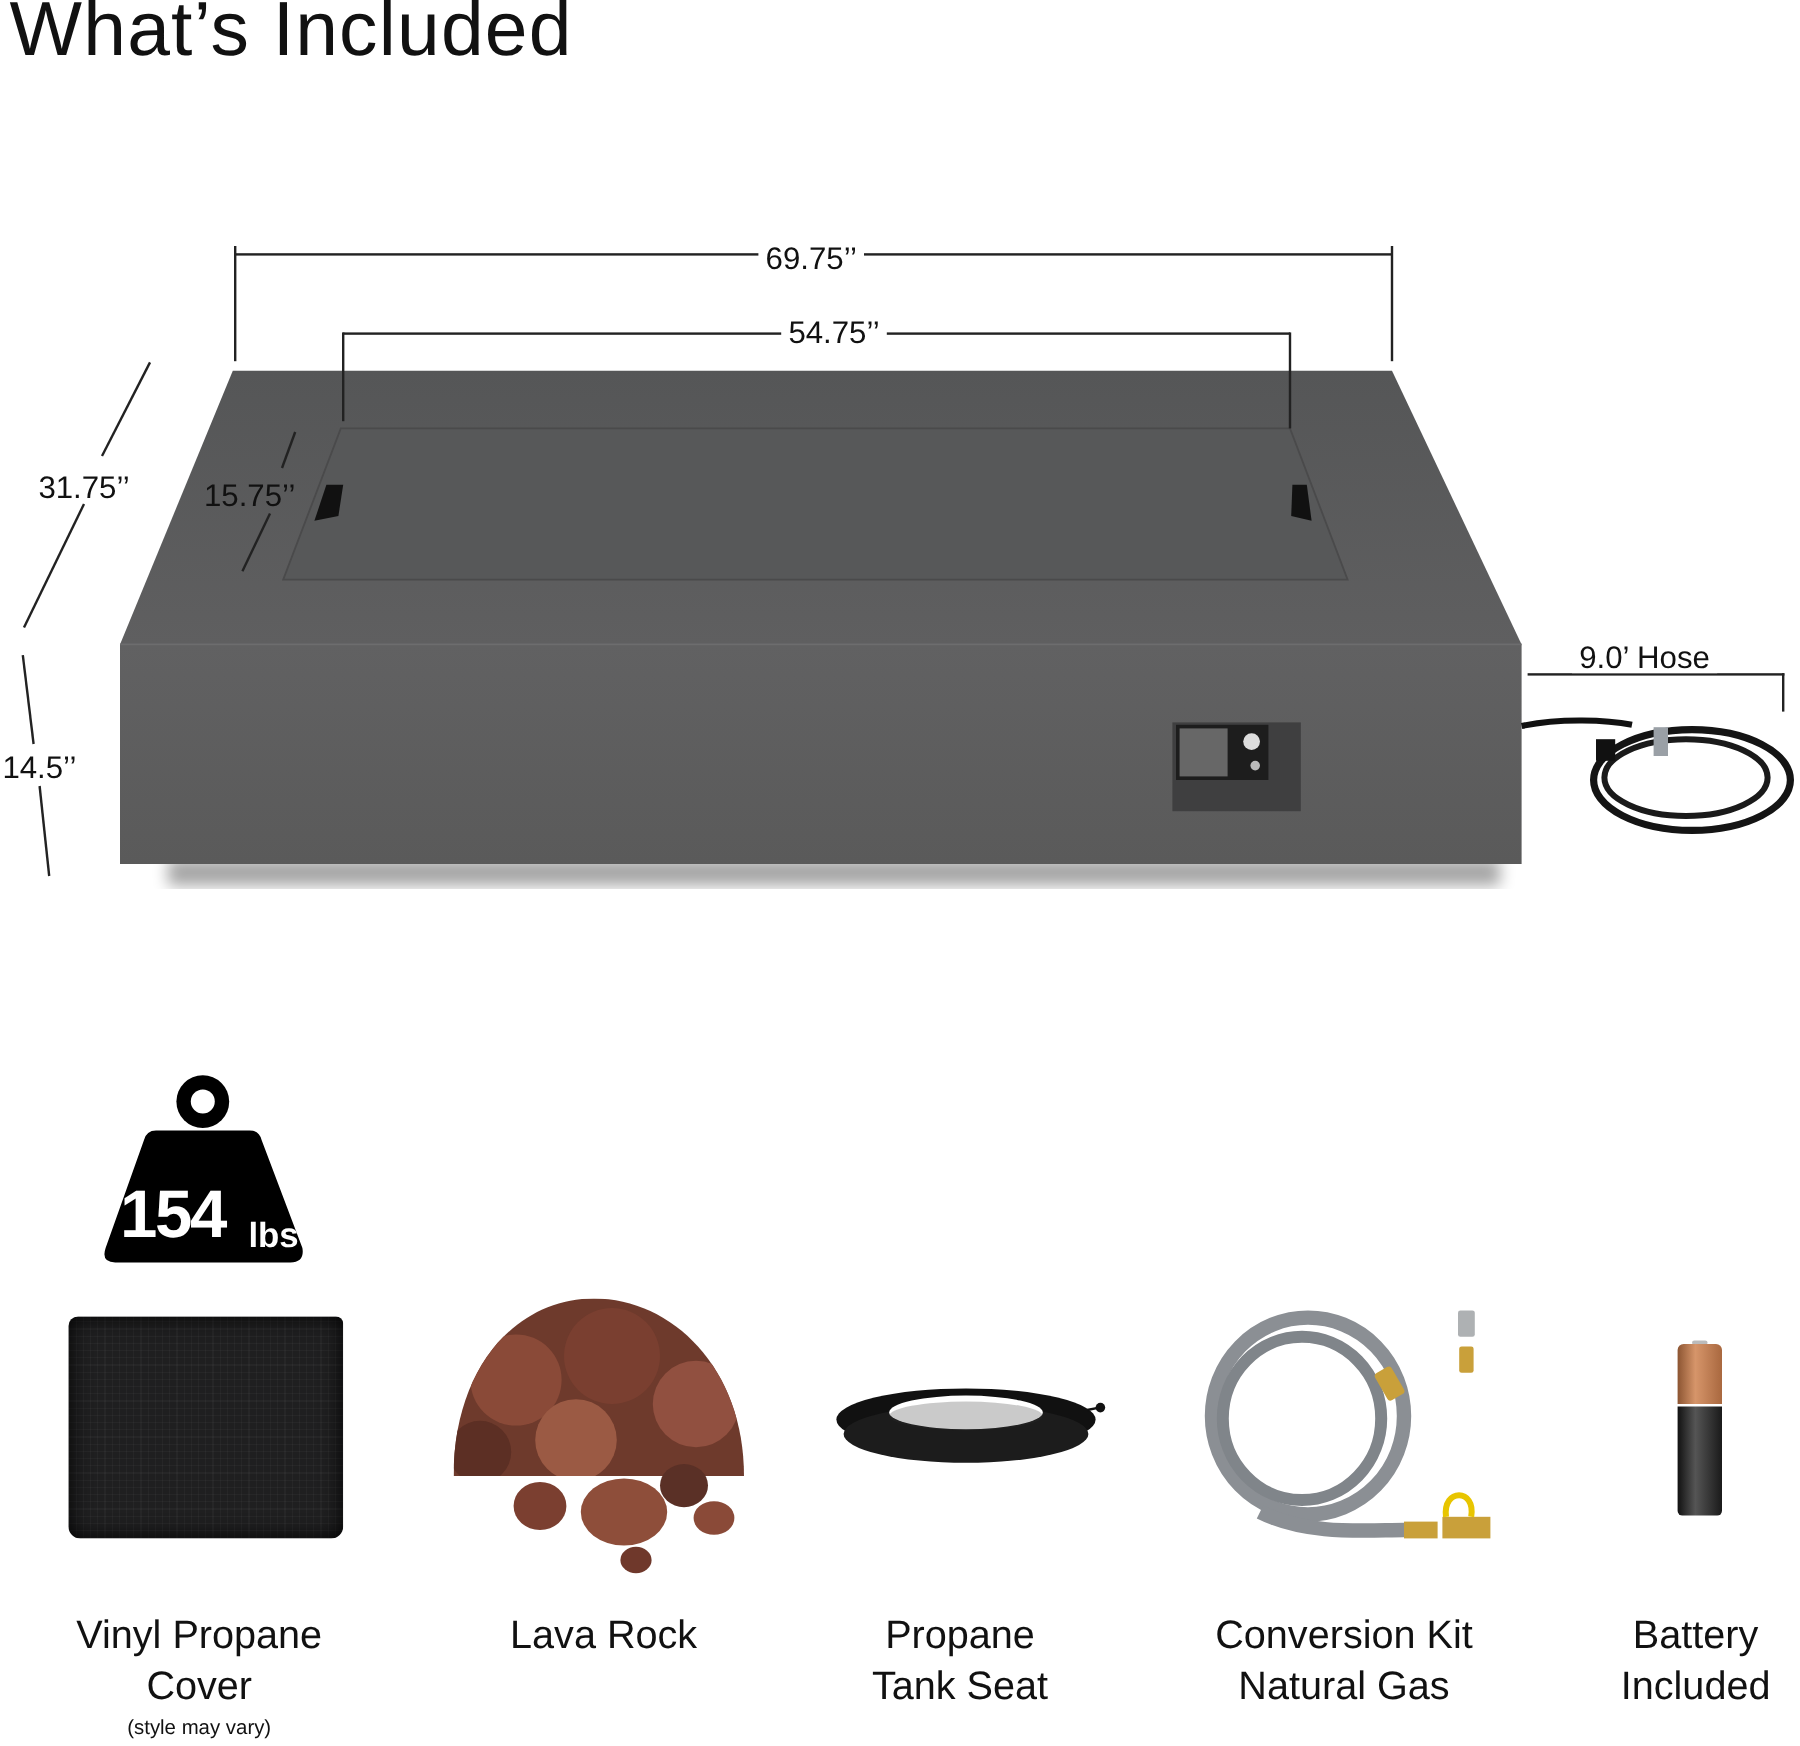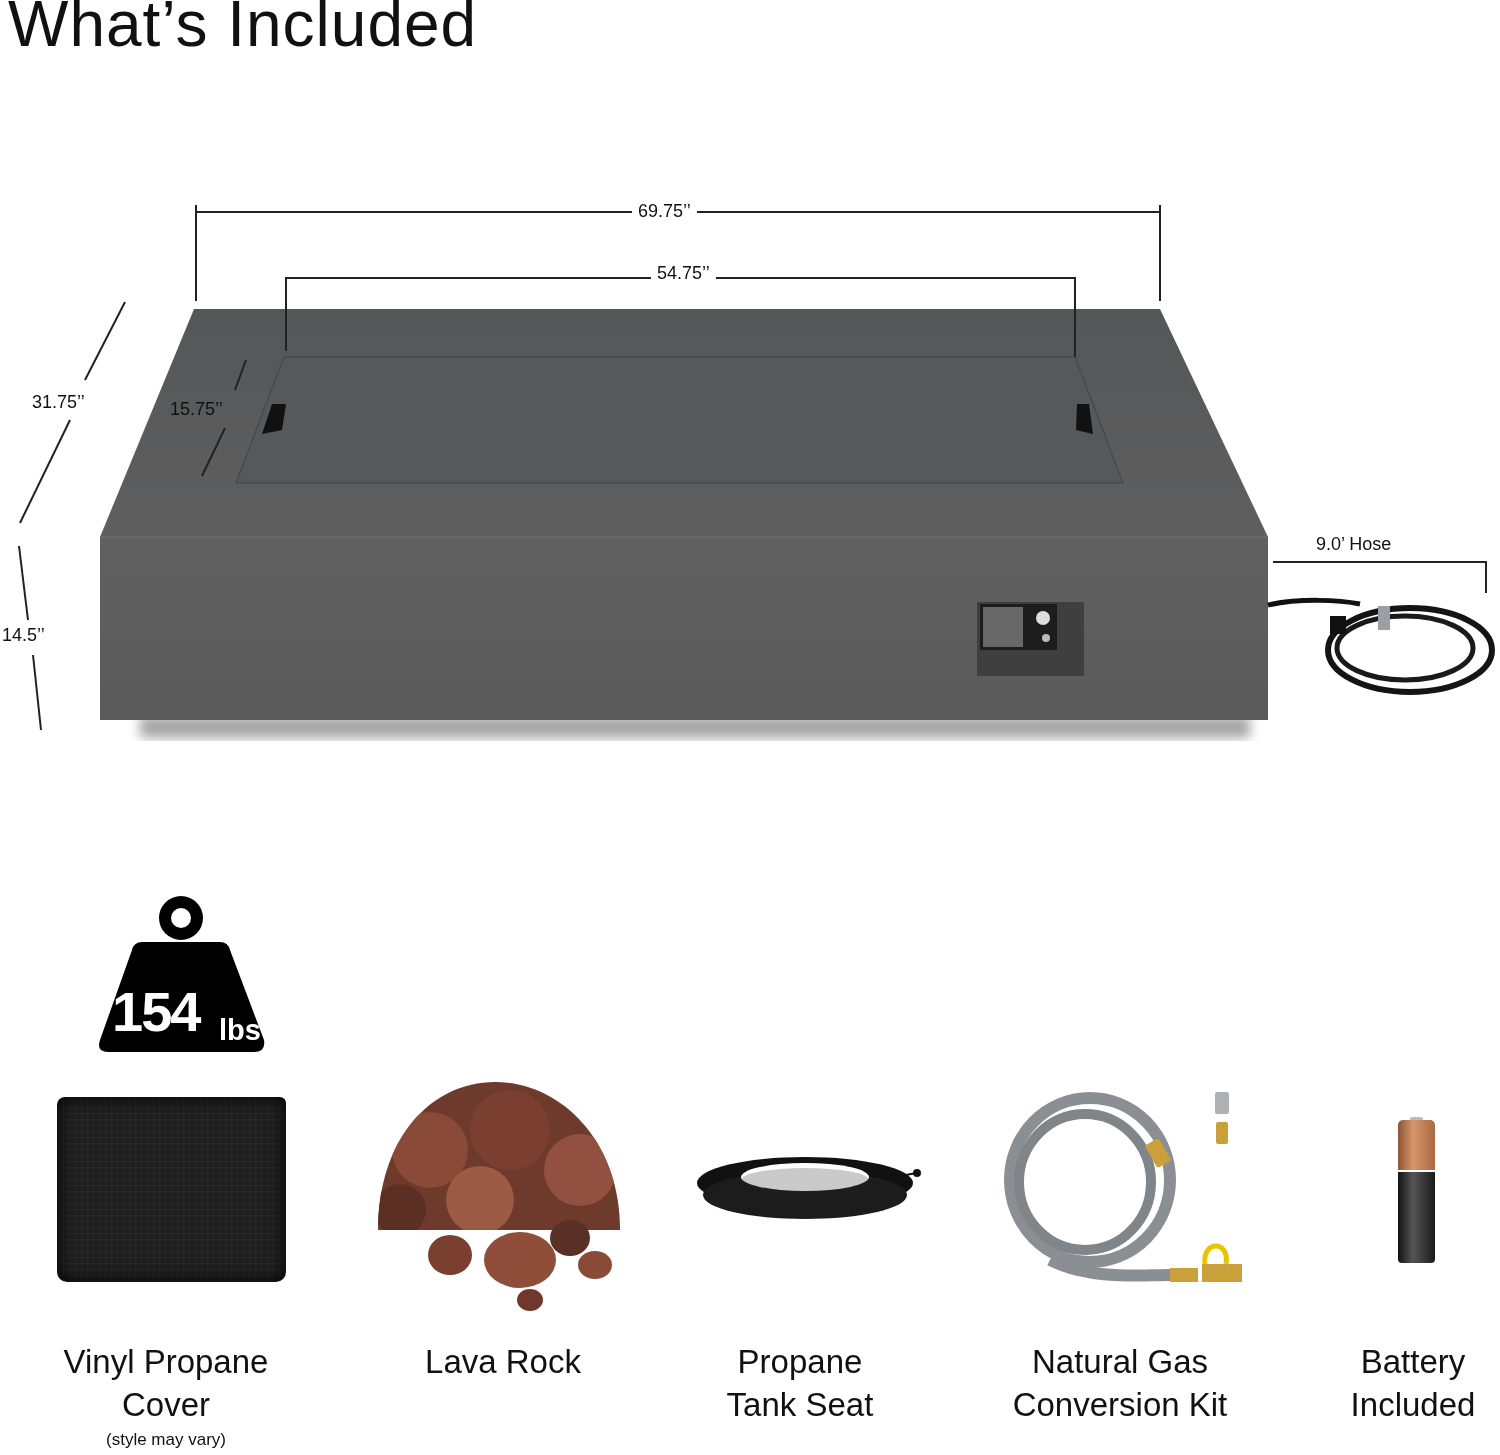--- a/index.html
+++ b/index.html
@@ -1,20 +1,20 @@
 <!DOCTYPE html>
 <html><head>
 <meta charset="utf-8">
 <style>
   html, body { margin:0; padding:0; background:#ffffff; }
   body { width:1500px; height:1455px; position:relative; overflow:hidden;
          font-family:"Liberation Sans", "DejaVu Sans", sans-serif; color:#111; }
   .abs { position:absolute; }
   .title { left:8px; top:-14px; font-size:64px; font-weight:400; letter-spacing:1px; color:#111; line-height:1.2; }
-  .dim-label { font-size:18px; font-weight:500; color:#111; white-space:nowrap; background:#fff; padding:0 6px; line-height:1; }
+  .dim-label { font-size:26px; font-weight:500; color:#111; white-space:nowrap; background:#fff; padding:0 6px; line-height:1; }
   .dim-label.on-dark { background:transparent; }
   .line { background:#222; }
   .item-label { font-size:33px; text-align:center; line-height:43px; color:#111; }
   .item-sub { font-size:17px; text-align:center; color:#111; line-height:28px; }
 </style>
 </head>
 <body>
 
 <div class="abs title">What’s Included</div>
 
@@ -77,21 +77,21 @@
   <line x1="33" y1="365" x2="41" y2="440" stroke="#222" stroke-width="2"></line>
 </svg>
 <div class="abs dim-label" style="left:28px;top:393px;padding:0 4px;text-align:right;">31.75’’</div>
 <div class="abs dim-label on-dark" style="left:170px;top:400px;padding:0;">15.75’’</div>
 <div class="abs dim-label" style="left:0px;top:626px;padding:0 2px;">14.5’’</div>
 
 <div class="abs line" style="left:1273px;top:561px;width:214px;height:2px;"></div>
 <div class="abs line" style="left:1485px;top:561px;width:2px;height:32px;"></div>
 <div class="abs dim-label" style="left:1310px;top:535px;">9.0’ Hose</div>
 
-<div class="abs" style="left:94px;top:890px;width:176px;height:164px;">
+<div class="abs" style="left:82px;top:890px;width:176px;height:164px;">
   <svg width="176" height="164">
     <circle cx="87" cy="28" r="22" fill="#000"></circle>
     <circle cx="87" cy="28" r="10" fill="#fff"></circle>
     <path d="M48,52 L126,52 Q134,52 136,60 L170,150 Q172,162 160,162 L14,162 Q2,162 6,150 L38,60 Q40,52 48,52 Z" fill="#000"></path>
   </svg>
   <div class="abs" style="left:18px;top:94px;color:#fff;font-weight:700;font-size:56px;letter-spacing:-2px;line-height:1;">154</div>
   <div class="abs" style="left:125px;top:126px;color:#fff;font-weight:700;font-size:29px;line-height:1;">lbs</div>
 </div>
 
 <div class="abs" style="left:57px;top:1097px;width:229px;height:185px;background:#1f1f20;border-radius:8px 6px 10px 10px;box-shadow:inset 0 0 18px #000;
@@ -152,19 +152,19 @@
   <div class="item-sub">(style may vary)</div>
 </div>
 <div class="abs" style="left:353px;top:1340px;width:300px;">
   <div class="item-label">Lava Rock</div>
 </div>
 <div class="abs" style="left:650px;top:1340px;width:300px;">
   <div class="item-label">Propane</div>
   <div class="item-label">Tank Seat</div>
 </div>
 <div class="abs" style="left:970px;top:1340px;width:300px;">
+  <div class="item-label">Conversion Kit</div>
   <div class="item-label">Natural Gas</div>
-  <div class="item-label">Conversion Kit</div>
 </div>
 <div class="abs" style="left:1263px;top:1340px;width:300px;">
   <div class="item-label">Battery</div>
   <div class="item-label">Included</div>
 </div>
 
 </body></html>

